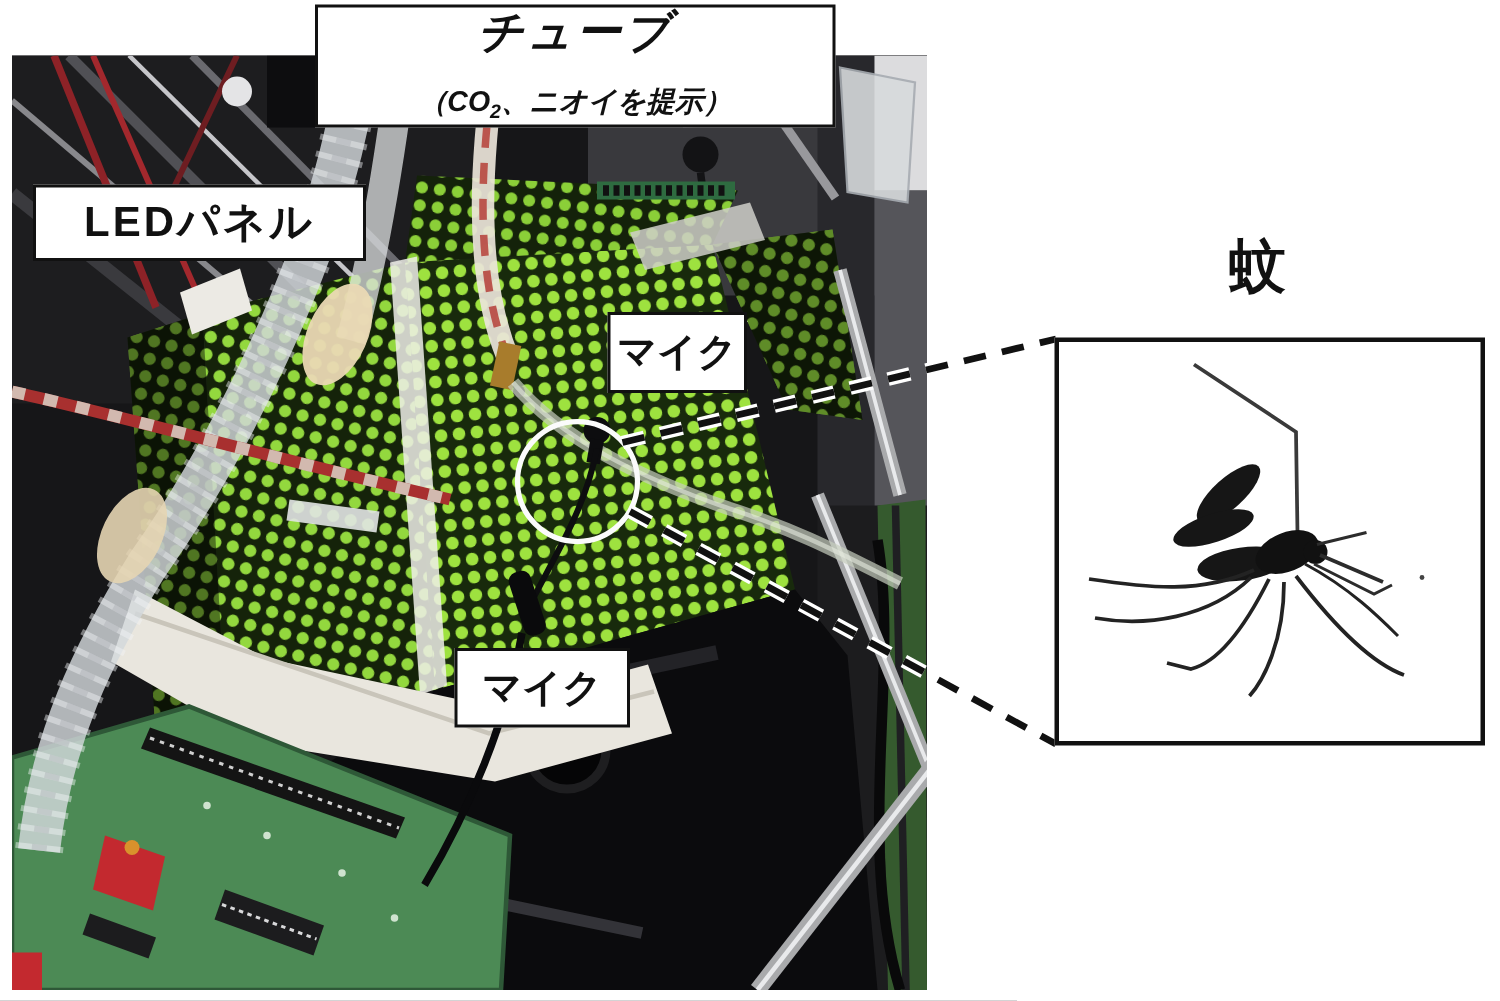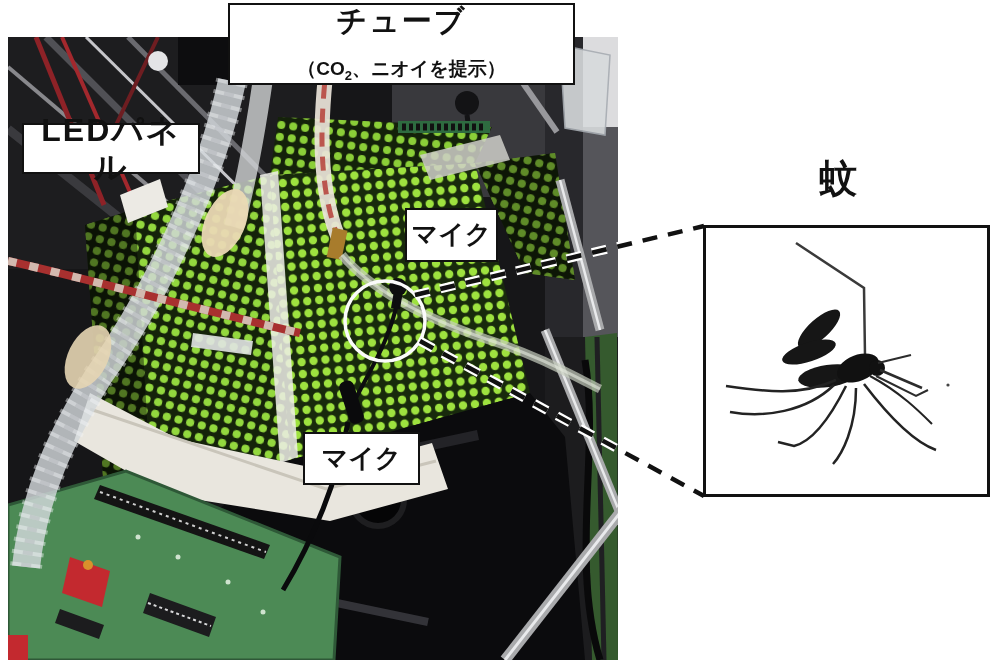--- a/index.html
+++ b/index.html
@@ -4,25 +4,25 @@
 <style>
   html,body{margin:0;padding:0;background:#fff;}
   .canvas{position:relative;width:1000px;height:667px;background:#ffffff;overflow:hidden;
           font-family:"Liberation Sans","DejaVu Sans",sans-serif;}
   .photo{position:absolute;left:8px;top:37px;width:610px;height:623px;background:#161618;overflow:hidden;}
   .photo svg{display:block;}
   .overlay{position:absolute;left:0;top:0;width:1000px;height:667px;pointer-events:none;}
   .labelbox{position:absolute;background:#ffffff;border:2.5px solid #111;display:flex;
             flex-direction:column;align-items:center;justify-content:center;color:#111;
             font-weight:bold;text-align:center;box-sizing:border-box;line-height:1.15;}
-  .tube-box{left:228px;top:3px;width:347px;height:82px;}
+  .tube-box{left:210px;top:3px;width:347px;height:82px;font-style:italic;}
   .tube-title{font-size:30px;letter-spacing:2px;}
   .tube-sub{font-size:19px;margin-top:19px;}
   .tube-sub sub{font-size:13px;}
-  .led-box{left:22px;top:123px;width:178px;height:51px;font-size:32px;letter-spacing:2px;}
+  .led-box{left:22px;top:123px;width:222px;height:51px;font-size:28px;letter-spacing:2px;}
   .mic1-box{left:405px;top:208px;width:93px;height:54px;font-size:26px;border-width:2px;}
   .mic2-box{left:303px;top:432px;width:117px;height:53px;font-size:26px;}
   .ka-label{position:absolute;left:778px;top:152px;width:120px;height:52px;color:#111;
             font-size:38px;font-weight:bold;text-align:center;line-height:52px;}
   .inset{position:absolute;left:703px;top:225px;width:287px;height:272px;background:#fff;
          border:3px solid #111;box-sizing:border-box;}
 </style>
 </head>
 <body>
 

